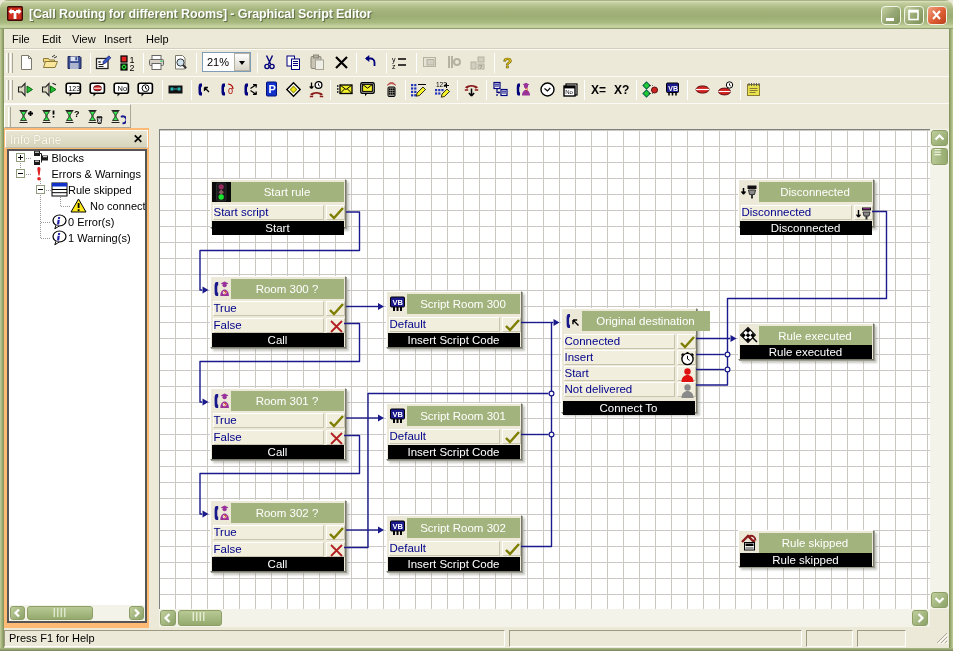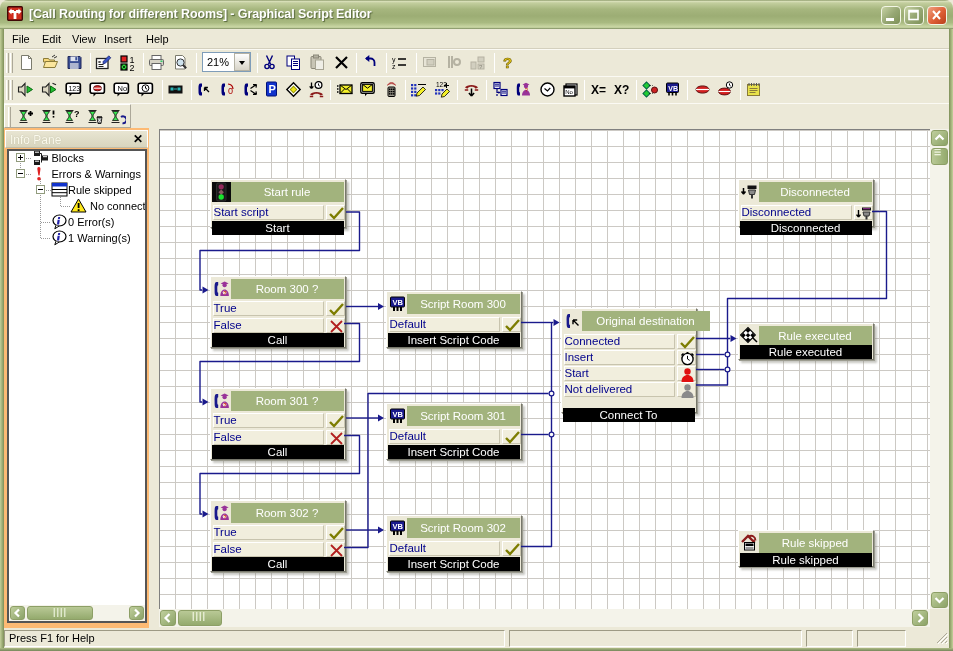--- a/index.html
+++ b/index.html
@@ -734,21 +734,21 @@
       <div class="brow" style="top:57px">Start</div>
       <div class="bcell" style="top:57px"><svg width="19" height="15">
           <circle cx="9.5" cy="4.5" r="3.2" fill="#e01010"></circle>
           <path d="M3.5 15 c0-5 3-7 6-7 s6 2 6 7 z" fill="#e01010"></path>
         </svg></div>
       <div class="brow" style="top:73px">Not delivered</div>
       <div class="bcell" style="top:73px"><svg width="19" height="15">
           <circle cx="9.5" cy="4.5" r="3.2" fill="#8a8a8a"></circle>
           <path d="M3.5 15 c0-5 3-7 6-7 s6 2 6 7 z" fill="#8a8a8a"></path>
         </svg></div>
-      <div class="bblack" style="top:99px;width:132px">Connect To</div>
+      <div class="bblack" style="top:92px;width:132px">Connect To</div>
     </div>
 <div class="blk" style="left:737.5px;top:178.5px;height:48px">
       <div class="bico"><svg width="19" height="20">
           <path d="M3.5 6 v6 M3.5 12 l-2-2.4 M3.5 12 l2-2.4" stroke="#000" stroke-width="1.5" fill="none"></path>
           <rect x="7.5" y="3.5" width="9" height="3.5" fill="#111"></rect>
           <path d="M8.5 8 h7 l-1 4.5 h-5 z" fill="#8a8a8a" stroke="#333"></path>
           <rect x="11" y="12.5" width="2" height="4" fill="#333"></rect>
         </svg></div>
       <div class="bhead" style="width:113px">Disconnected</div>
       <div class="brow" style="top:25px">Disconnected</div>

